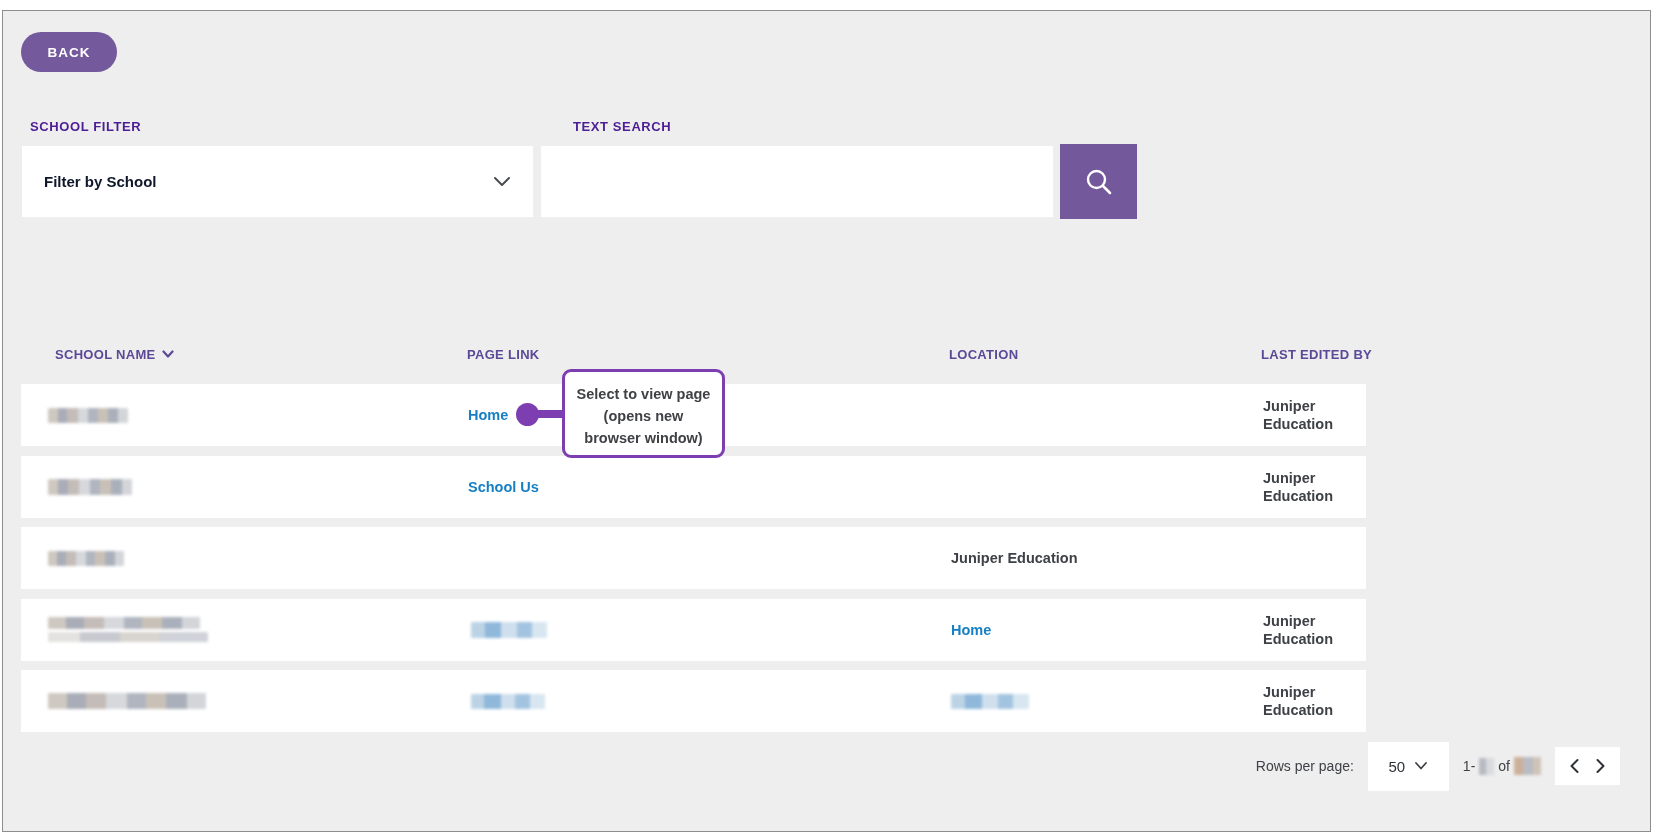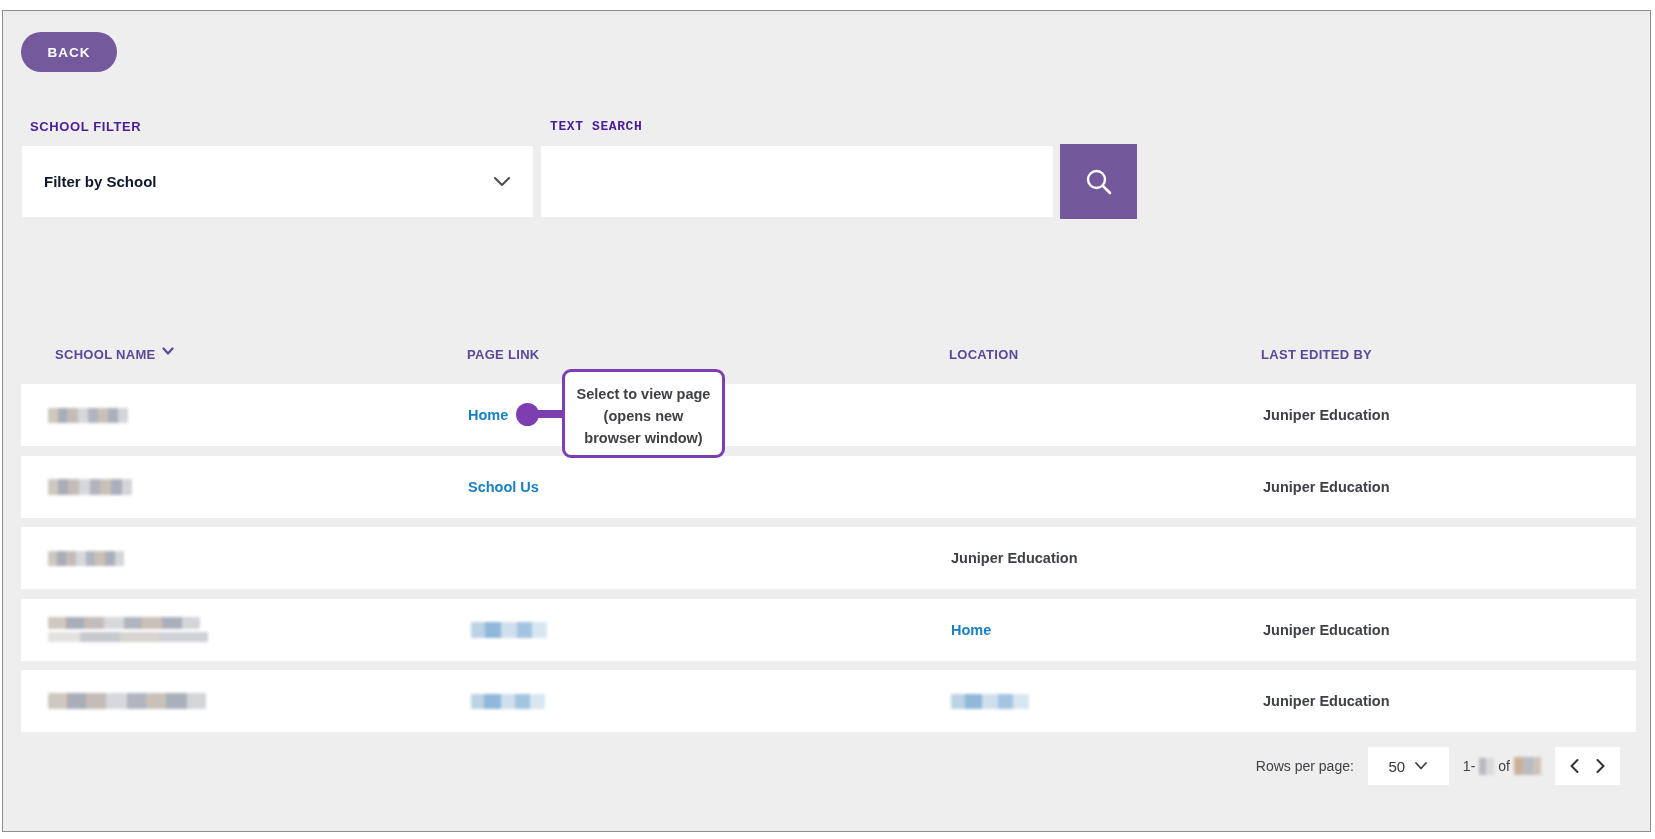--- a/index.html
+++ b/index.html
@@ -17,21 +17,21 @@
     position: absolute; left: 18px; top: 21px; width: 96px; height: 40px;
     background: #75599d; color: #ffffff; border: none; border-radius: 20px;
     font-family: "Liberation Sans", sans-serif;
     font-size: 13.5px; font-weight: bold; letter-spacing: 1px; cursor: pointer;
   }
   .field-label {
     position: absolute; top: 108px; font-size: 13px; font-weight: bold;
     letter-spacing: .6px; color: #4c1d95;
   }
   .lbl-school { left: 27px; }
-  .lbl-search { left: 547px; font-family: Liberation Mono, monospace; }
+  .lbl-search { left: 570px; }
   .filter-box {
     position: absolute; left: 19px; top: 135px; width: 511px; height: 71px;
     background: #ffffff; display: flex; align-items: center;
     padding: 0 22px; cursor: pointer;
   }
   .filter-box .value { font-size: 15px; font-weight: bold; color: #0f172a; }
   .filter-box .chev { margin-left: auto; }
   .search-input {
     position: absolute; left: 538px; top: 135px; width: 512px; height: 71px;
     background: #ffffff; border: none; outline: none; padding: 0 20px;
@@ -45,22 +45,22 @@
   
   .section-title {
     position: absolute; left: 20px; top: 290px; font-size: 17.5px;
     font-weight: 600; letter-spacing: .6px; color: #5d4a94;
   }
   .thead {
     position: absolute; left: 18px; top: 336px; width: 1615px;
     display: grid; grid-template-columns: 446px 482px 312px 1fr;
     font-size: 13px; font-weight: bold; letter-spacing: .3px; color: #5b4897;
   }
-  .thead .c1 { padding-left: 34px; display: flex; align-items: flex-start; gap: 6px; }
-  .rows { position: absolute; left: 18px; top: 373px; width: 1615px; }
+  .thead .c1 { padding-left: 34px; display: flex; align-items: center; gap: 6px; }
+  .rows { position: absolute; left: 18px; top: 373px; width: 1345px; }
   .trow {
     height: 62px; margin-bottom: 9.5px; background: #ffffff;
     display: grid; grid-template-columns: 446px 482px 312px 1fr;
     align-items: center;
   }
   .trow .c1 { padding-left: 27px; }
   .trow .c2 { padding-left: 1px; }
   .trow .c3 { padding-left: 2px; }
   .trow .c4 { padding-left: 2px; }
   .cell-text { font-size: 14.5px; font-weight: bold; color: #3e4146; }
@@ -97,21 +97,21 @@
     position: absolute; left: 525px; top: 399px; width: 37px; height: 8px;
     background: #7d3eb2; z-index: 4;
   }
   
   .pagination {
     position: absolute; top: 736px; right: 30px; height: 38px;
     display: flex; align-items: center;
   }
   .pg-label { font-size: 14px; color: #3e4146; margin-right: 14px; }
   .pg-select {
-    width: 81px; height: 38px; background: #ffffff; display: flex;
+    width: 81px; height: 49px; background: #ffffff; display: flex;
     align-items: center; justify-content: center; gap: 9px; cursor: pointer;
   }
   .pg-select .value { font-size: 15px; color: #2f3237; }
   .pg-range { display: flex; align-items: center; gap: 4px; margin: 0 14px;
     font-size: 14px; color: #3e4146; }
   .pg-arrows {
     width: 65px; height: 38px; background: #ffffff; display: flex;
     align-items: center; justify-content: space-evenly;
   }
   .pg-arrows .arrow { cursor: pointer; display: flex; align-items: center; }

